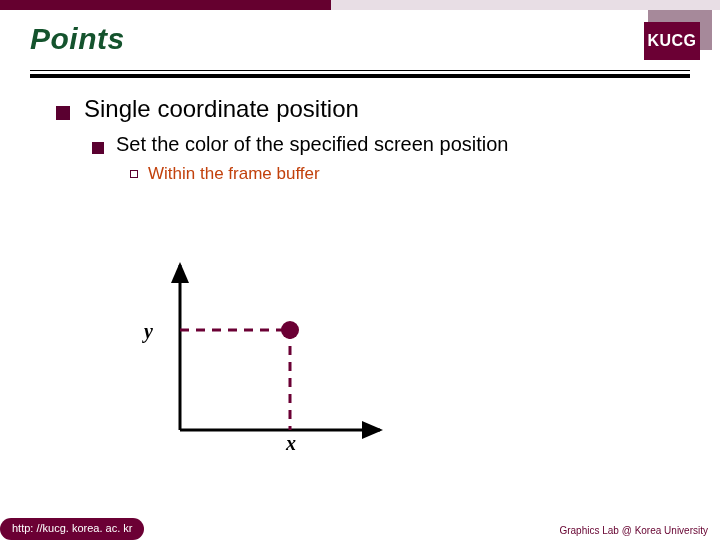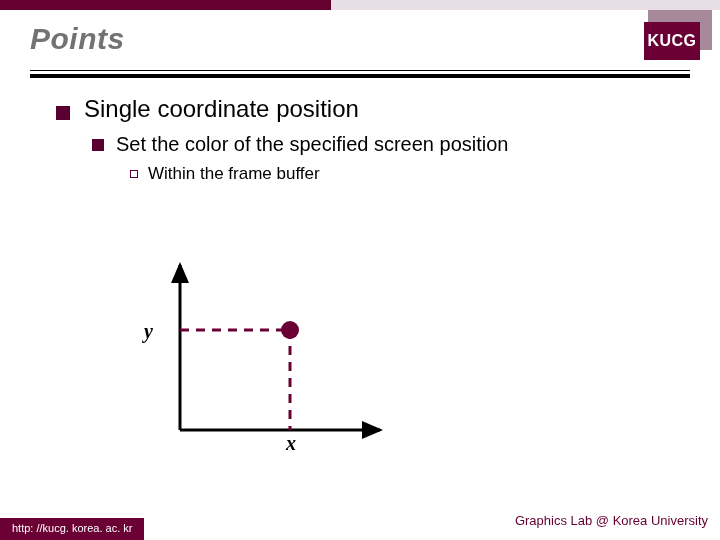--- a/index.html
+++ b/index.html
@@ -3,44 +3,44 @@
 <meta charset="utf-8">
 <style>
   * { margin: 0; padding: 0; box-sizing: border-box; }
   html, body { width: 720px; height: 540px; font-family: Arial, sans-serif; background: #fff; overflow: hidden; }
   .slide { width: 720px; height: 540px; position: relative; }
 
   .header-bar { position: absolute; top: 0; left: 0; width: 46%; height: 10px; background: #65002f; }
   .header-bar-light { position: absolute; top: 0; left: 46%; width: 54%; height: 10px; background: #e8dee5; }
 
   .title-row { position: absolute; top: 22px; left: 30px; right: 30px; height: 50px; }
-  .title { font-family: "Arial Black", Arial, sans-serif; font-style: italic; font-weight: 900; font-size: 30px; color: #737373; letter-spacing: 0.5px; }
+  .title { font-family: "Arial Black", Arial, sans-serif; font-style: italic; font-weight: 900; font-size: 30px; color: #14532d; letter-spacing: 0.5px; }
   .badge-back { position: absolute; top: 10px; right: 8px; width: 64px; height: 40px; background: #a6899a; }
   .badge-front { position: absolute; top: 22px; right: 20px; width: 56px; height: 38px; background: #6b0034; color: #fff; font-weight: bold; font-size: 16px; display: flex; align-items: center; justify-content: center; letter-spacing: 0.5px; }
 
   .rule-thin { position: absolute; top: 70px; left: 30px; right: 30px; height: 1px; background: #000; }
   .rule-thick { position: absolute; top: 74px; left: 30px; right: 30px; height: 4px; background: #000; }
 
   .content { position: absolute; top: 95px; left: 56px; right: 40px; }
   .b1 { display: flex; align-items: center; margin-bottom: 10px; }
   .sq1 { width: 14px; height: 14px; background: #5a0030; margin-top: 7px; margin-right: 14px; flex-shrink: 0; }
   .t1 { font-size: 24px; color: #000; }
-  .b2 { display: flex; align-items: flex-start; margin-left: 36px; margin-bottom: 8px; }
+  .b2 { display: flex; align-items: center; margin-left: 36px; margin-bottom: 8px; }
   .sq2 { width: 12px; height: 12px; background: #5a0030; margin-top: 6px; margin-right: 12px; flex-shrink: 0; }
   .t2 { font-size: 20px; color: #000; }
   .b3 { display: flex; align-items: flex-start; margin-left: 74px; }
   .sq3 { width: 8px; height: 8px; border: 1.5px solid #5a0030; margin-top: 6px; margin-right: 10px; flex-shrink: 0; }
-  .t3 { font-size: 17px; color: #000000; }
+  .t3 { font-size: 17px; color: #c2410c; }
 
   .diagram { position: absolute; top: 260px; left: 150px; width: 250px; height: 200px; }
   .axis-label-y { position: absolute; top: 60px; left: -6px; font-style: italic; font-weight: bold; font-family: "Times New Roman", serif; font-size: 20px; }
   .axis-label-x { position: absolute; top: 172px; left: 136px; font-style: italic; font-weight: bold; font-family: "Times New Roman", serif; font-size: 20px; }
 
-  .footer-left { position: absolute; left: 0; bottom: 0; height: 22px; background: #6b0034; color: #fff; font-size: 11px; padding: 4px 12px; }
-  .footer-right { position: absolute; right: 12px; bottom: 12px; font-size: 13px; color: #65002f; text-align: center; }
+  .footer-left { position: absolute; left: 0; bottom: 0; height: 22px; background: #6b0034; color: #fff; font-size: 11px; padding: 4px 12px; border-radius: 11px; }
+  .footer-right { position: absolute; right: 12px; bottom: 4px; font-size: 10px; color: #65002f; text-align: center; }
 </style>
 </head>
 <body>
 
 <div class="slide">
 
   <div class="header-bar"></div>
   <div class="header-bar-light"></div>
 
   <div class="title-row">

